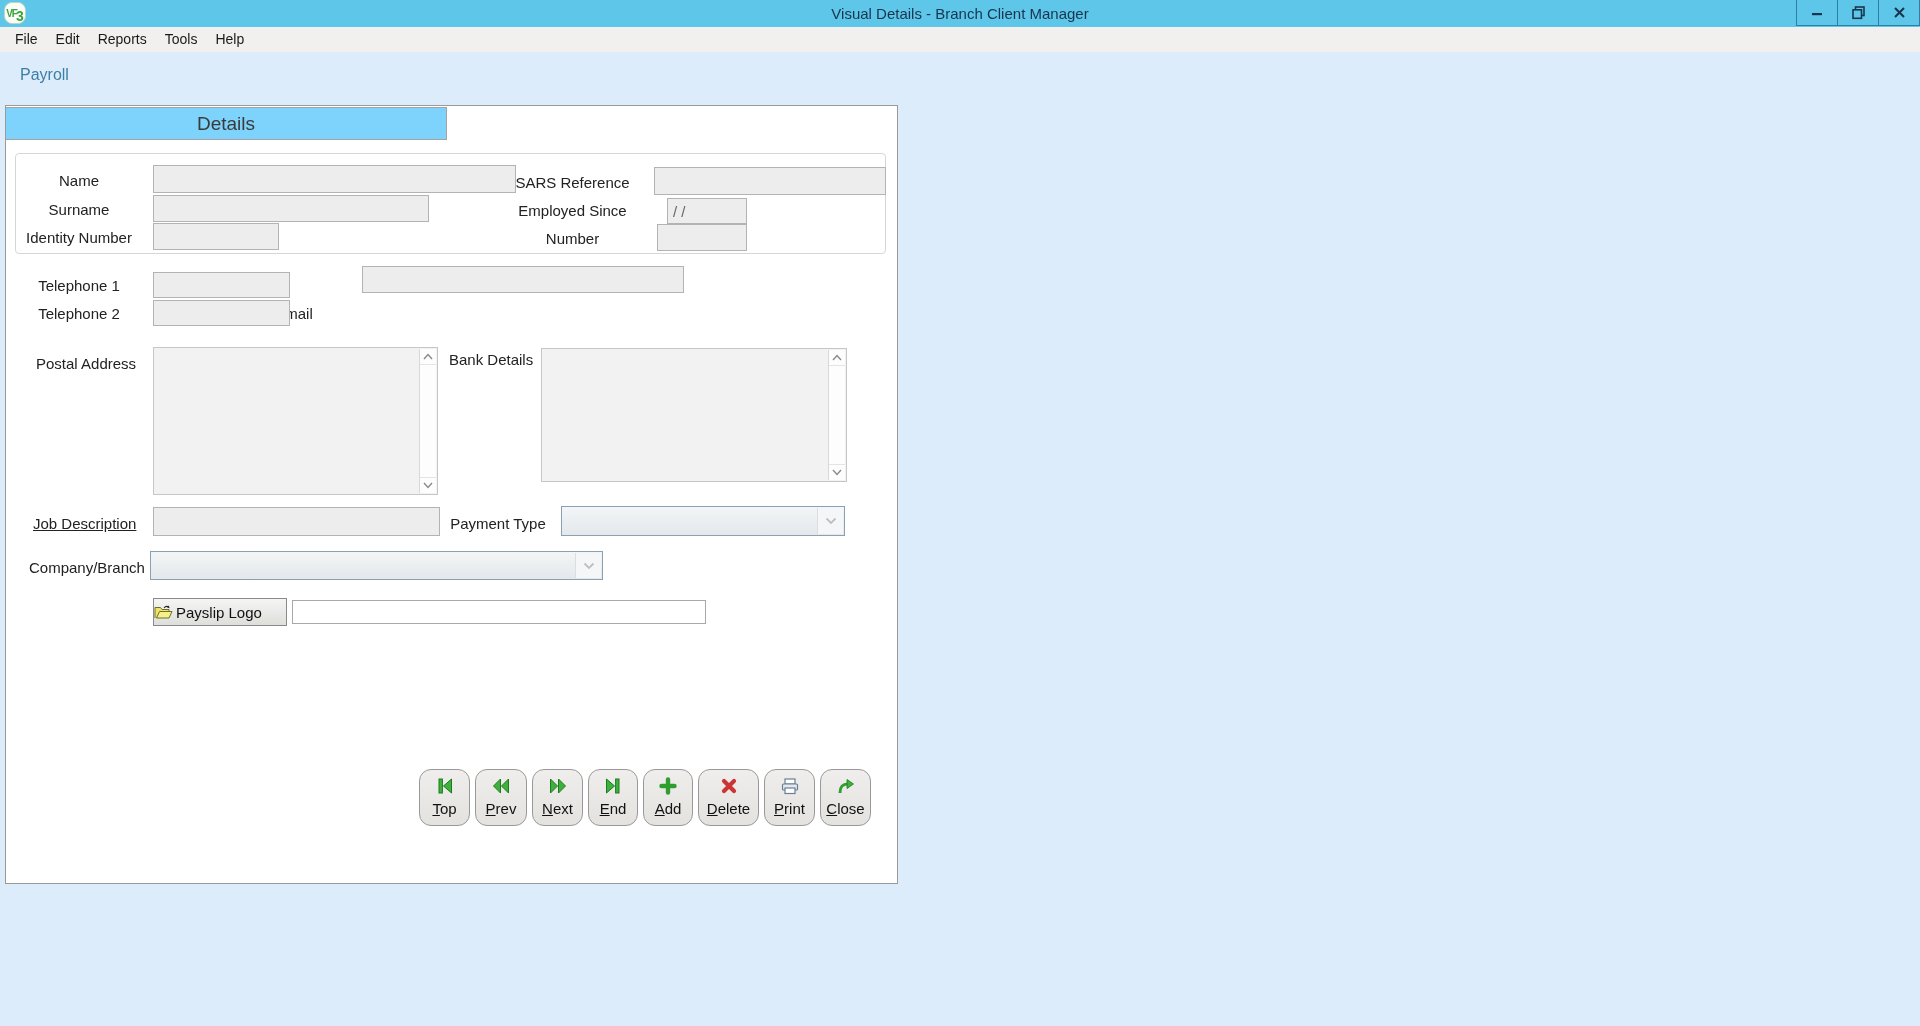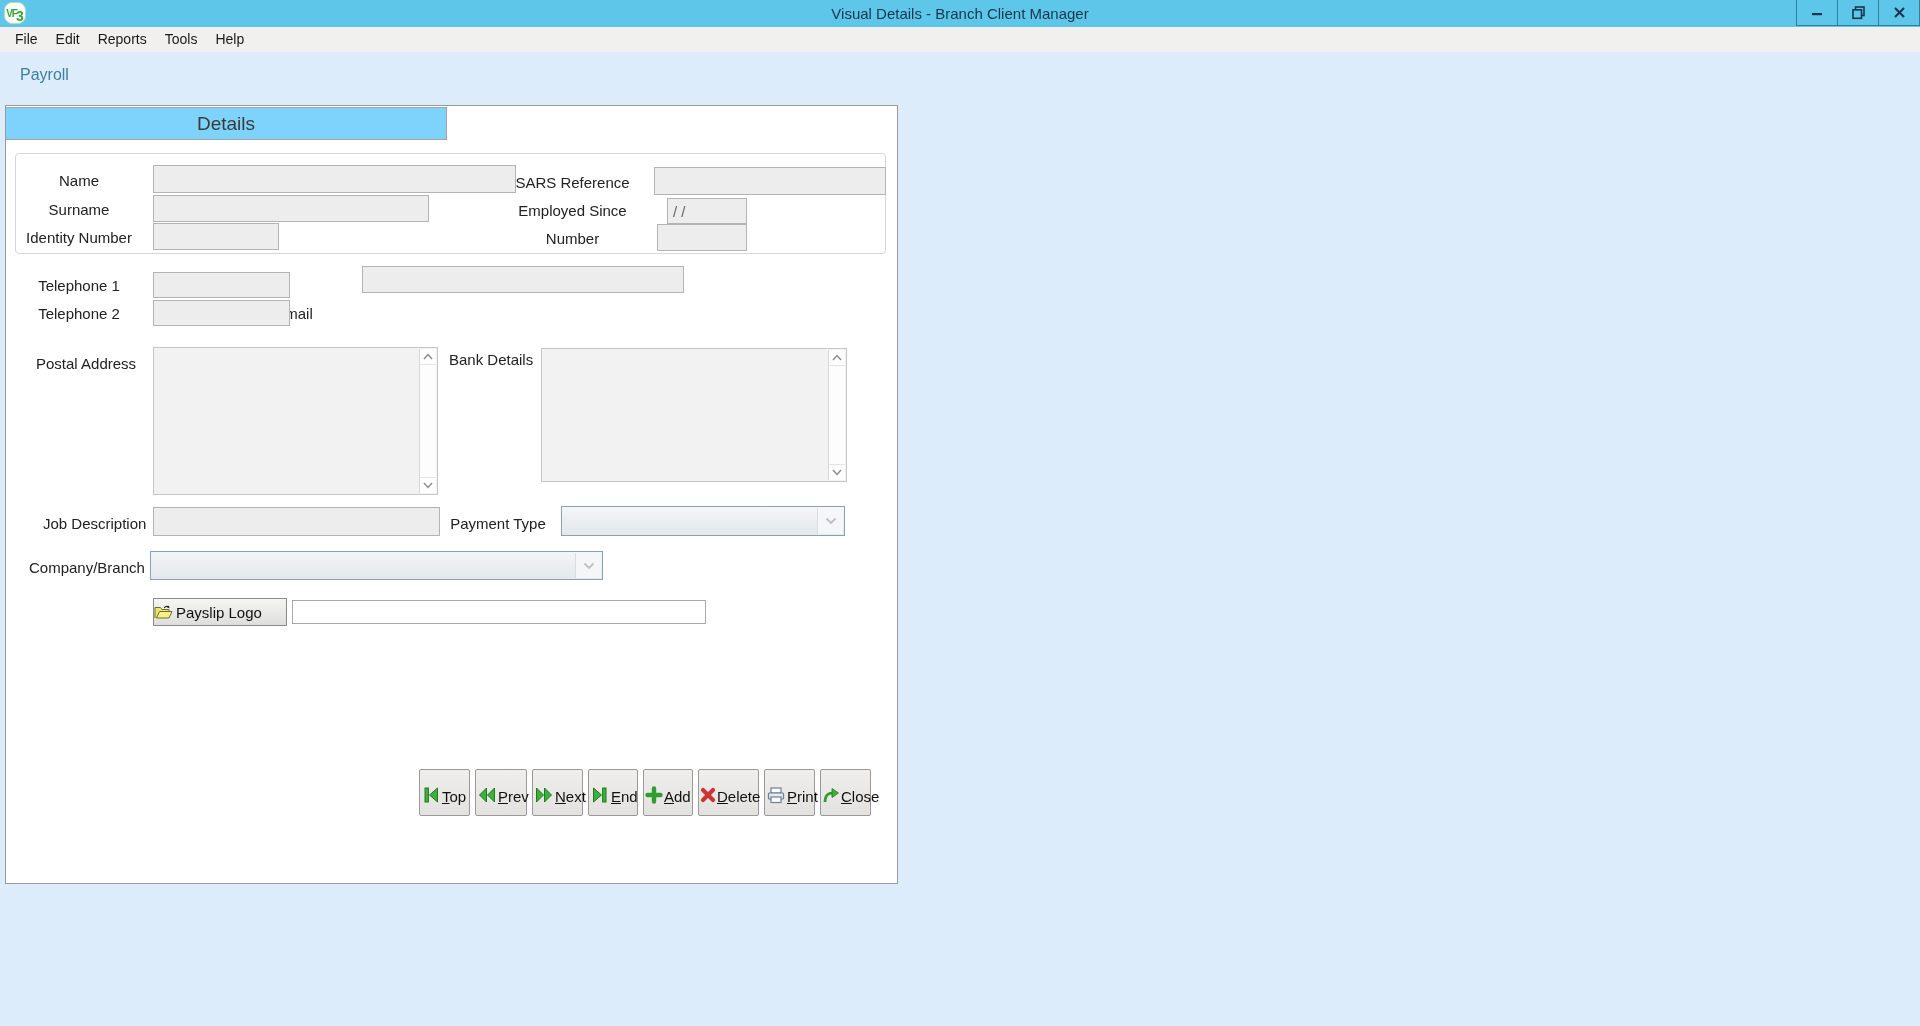--- a/index.html
+++ b/index.html
@@ -57,22 +57,22 @@
 
   .dropdown { position:absolute; border:1px solid #8aa0b4; background:linear-gradient(#f3f5f6,#e4e8eb); }
   .dd-btn { position:absolute; top:1px; right:1px; bottom:1px; width:26px; background:#f5f6f7;
             border-left:1px solid #dadedf; display:flex; align-items:center; justify-content:center; }
 
   .payslip-btn { position:absolute; left:147px; top:492px; width:134px; height:28px;
                  background:linear-gradient(#f5f5f3,#dededb); border:1px solid #8a8a8a;
                  display:flex; align-items:center; gap:3px; font-size:15px; color:#111; }
 
   .navrow { position:absolute; left:413px; top:663px; display:flex; gap:5px; }
-  .nav-btn { height:47px; background:linear-gradient(#efeeec,#e3e2df); border:1px solid #999999;
-             border-radius:2px; display:flex; flex-direction:row; align-items:center;
+  .nav-btn { height:57px; background:linear-gradient(#efeeec,#e3e2df); border:1px solid #999999;
+             border-radius:12px; display:flex; flex-direction:column; align-items:center;
              justify-content:flex-start; padding-top:5px; cursor:default; }
   .nav-btn .lbl { display:block; font-size:15px; color:#111; margin-top:3px; }
   .nav-btn .lbl::first-letter { text-decoration:underline; }
   .nav-btn .ico { height:22px; display:flex; align-items:center; justify-content:center; }
 
   .w51{width:51px}.w52{width:52px}.w50{width:50px}.w61{width:61px}
 </style>
 </head>
 <body>
 
@@ -165,21 +165,21 @@
           </svg>
       </div>
       <div class="sbtn down">
         <svg width="10" height="7" viewBox="0 0 10 7">
             <polyline points="1,1 5,5.5 9,1" fill="none" stroke="#8a8a8a" stroke-width="1.4"></polyline>
           </svg>
       </div>
     </div>
   </div>
 
-  <div class="flabel la" style="left:37px; top:409px; width:120px;">Job Description</div>
+  <div class="flabel la" style="left:27px; top:409px; width:120px;text-decoration:underline;">Job Description</div>
   <input class="tin" style="left: 147px; top: 401px; width: 287px; height: 29px;">
   <div class="flabel" style="left:440px; top:409px; width:104px;">Payment Type</div>
   <div class="dropdown" style="left:555px; top:400px; width:284px; height:30px;">
     <div class="dd-btn">
       <svg width="12" height="8" viewBox="0 0 12 8">
           <polyline points="1.5,1.5 6,6 10.5,1.5" fill="none" stroke="#b9c0c6" stroke-width="1.8"></polyline>
         </svg>
     </div>
   </div>
 

